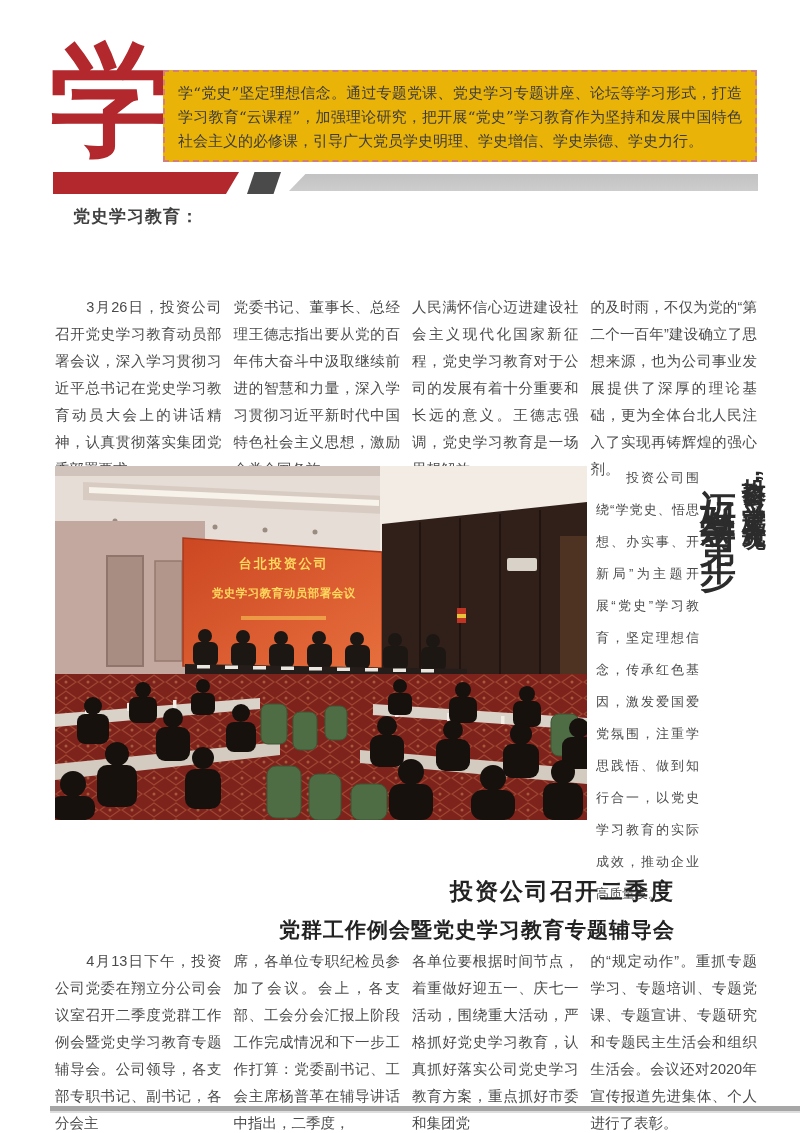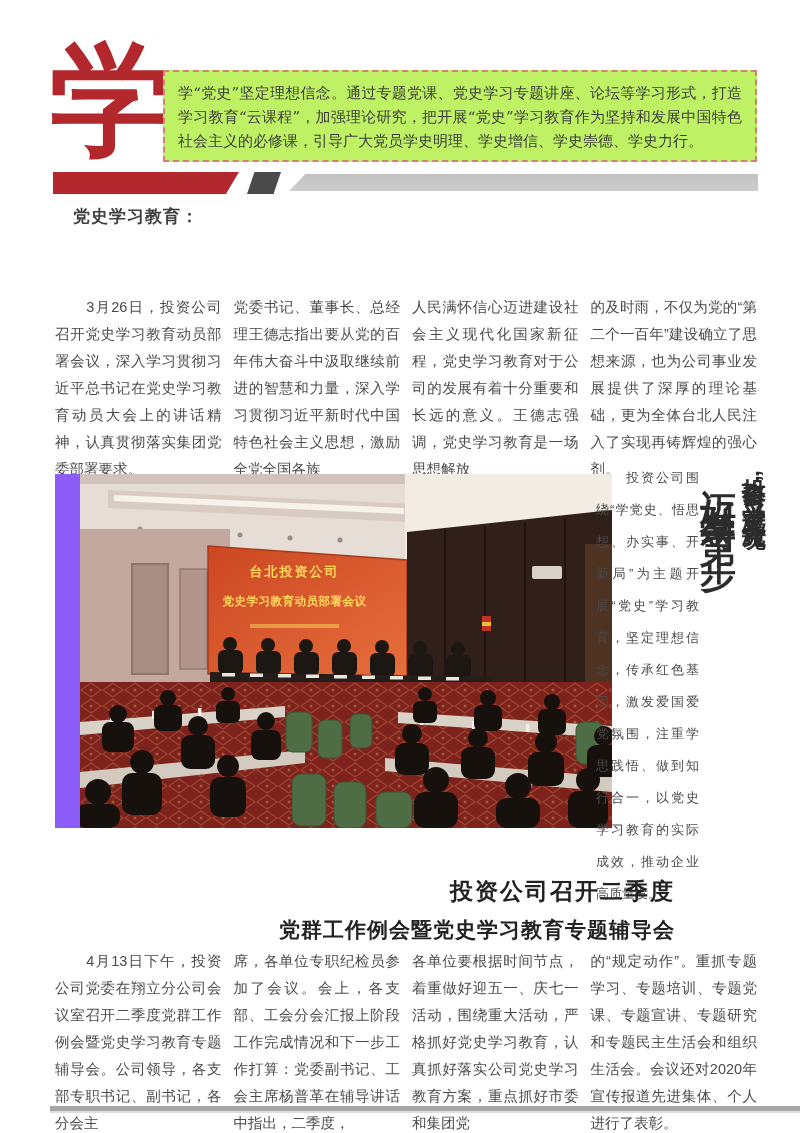--- a/index.html
+++ b/index.html
@@ -2,42 +2,42 @@
 <html><head>
 <meta charset="utf-8">
 <style>
   html,body{margin:0;padding:0;background:#ffffff;}
   body{width:800px;height:1133px;font-family:"Liberation Sans",sans-serif;-webkit-font-smoothing:antialiased;}
   .page{position:relative;width:800px;height:1133px;background:#fff;overflow:hidden;}
 
   
   .big-char{position:absolute;left:50px;top:36px;font-size:122px;line-height:1.05;font-weight:900;color:#b2282c;}
   .intro-box{position:absolute;left:163px;top:70px;width:594px;height:92px;box-sizing:border-box;
-             border:2px dashed #d47e7e;padding:9px 13px;background:#bef264;}
+             border:2px dashed #d47e7e;padding:9px 13px;background:#eab308;}
   .intro-text{margin:0;font-size:15px;line-height:24px;color:#3d3d3d;text-align:justify;
               font-family:"DejaVu Serif",serif;}
   .bar-red{position:absolute;left:53px;top:172px;width:186px;height:22px;background:#b2282c;
            clip-path:polygon(0 0,100% 0,93% 100%,0 100%);}
   .bar-dark{position:absolute;left:247px;top:172px;width:34px;height:22px;background:#4a4a4a;
             clip-path:polygon(22% 0,100% 0,78% 100%,0 100%);}
   .bar-gray{position:absolute;left:289px;top:174px;width:469px;height:17px;
             background:linear-gradient(to bottom,#c2c2c2,#cdcdcd);
             clip-path:polygon(3.5% 0,100% 0,100% 100%,0 100%);}
 
   
   .kicker{position:absolute;left:73px;top:205px;font-size:17px;font-weight:bold;color:#404040;letter-spacing:1px;}
   .title1{position:absolute;left:58px;top:234px;margin:0;width:705px;font-size:34px;line-height:46px;
           font-weight:bold;color:#2e2e2e;letter-spacing:4.5px;white-space:nowrap;}
   .cols{display:flex;gap:12px;}
   .cols p{flex:1;margin:0;font-size:14.5px;line-height:27px;color:#4a4a4a;text-align:justify;}
   .cols1{position:absolute;left:55px;top:294px;width:702px;}
 
   
   .feature{position:absolute;left:55px;top:458px;width:710px;height:354px;}
-  .photo{position:absolute;left:0;top:16px;width:532px;height:354px;overflow:hidden;background:#8b5cf6;padding-left:25px;}
+  .photo{position:absolute;left:0;top:8px;width:532px;height:354px;overflow:hidden;background:#8b5cf6;}
   .photo svg{display:block;}
   .screen-text{position:absolute;left:24%;top:25%;width:38%;text-align:center;color:#ffd95e;font-weight:bold;}
   .screen-line1{font-size:13px;letter-spacing:2px;}
   .screen-line2{font-size:11.5px;margin-top:13px;letter-spacing:0.5px;}
   .screen-line3{width:42%;height:4px;margin:15px auto 0;background:rgba(255,217,94,0.5);}
   .side-col{position:absolute;left:541px;top:4px;width:103px;font-size:13px;line-height:32px;
             color:#4a4a4a;text-align:justify;}
   .v-title{position:absolute;left:638px;top:2px;height:352px;writing-mode:vertical-rl;
            font-size:36px;font-weight:bold;color:#2c2c2c;letter-spacing:11px;}
   .v-sub{position:absolute;left:683px;top:2px;height:352px;writing-mode:vertical-rl;

